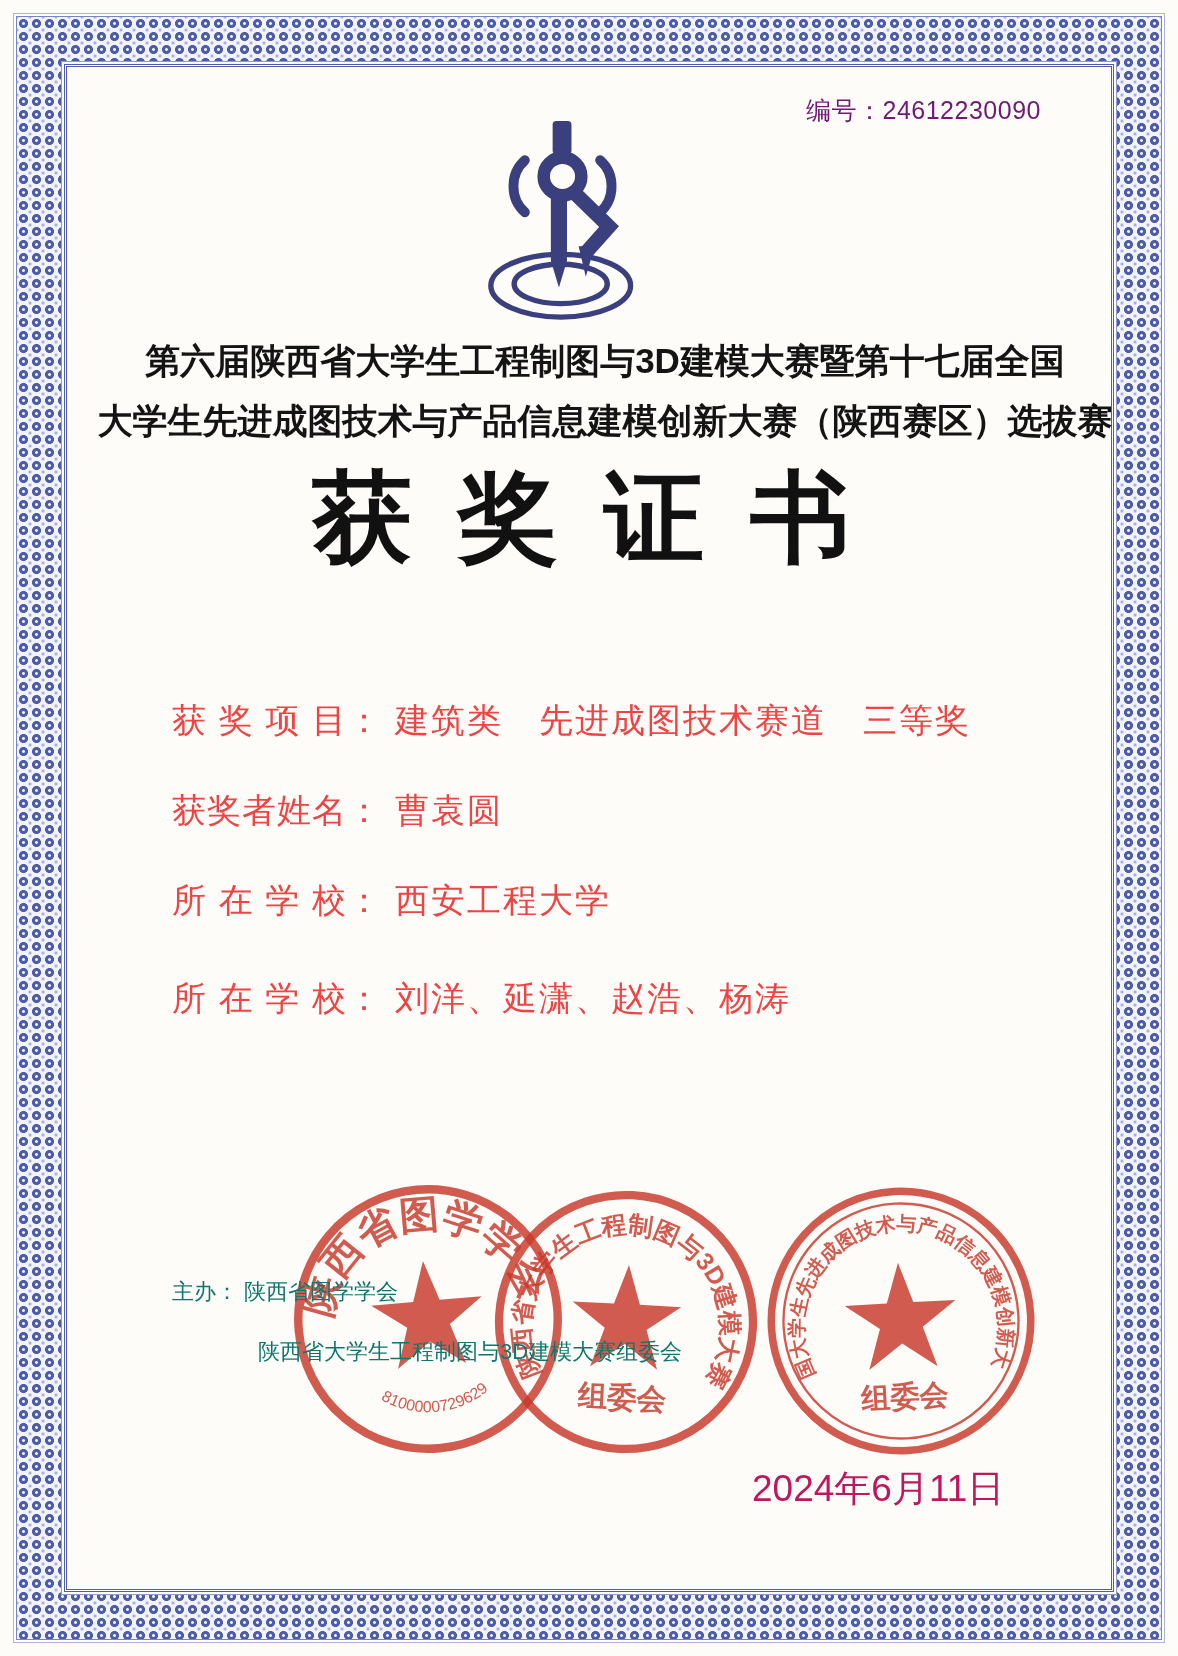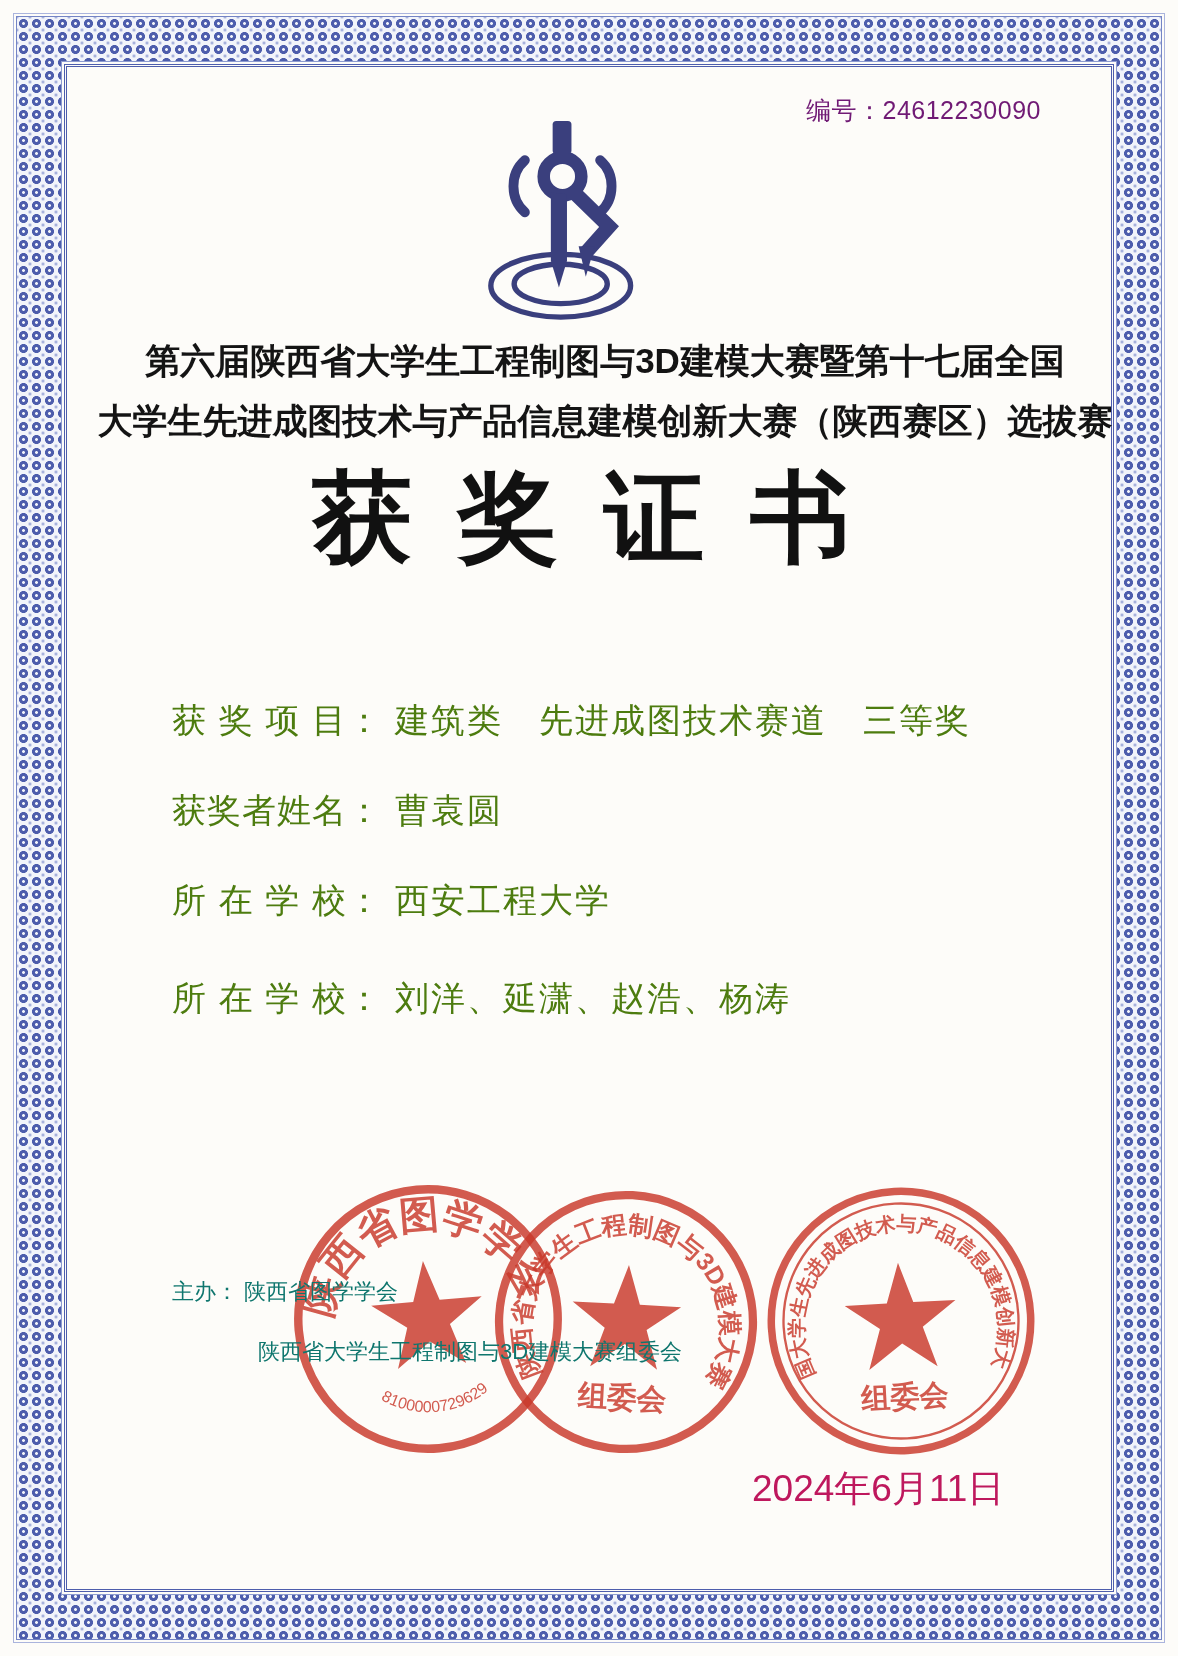--- a/index.html
+++ b/index.html
@@ -48,21 +48,21 @@
   .title-line.l1{top:338px;}
   .title-line.l2{top:398px;}
   .main-title{
     position:absolute; top:452px; left:0; width:100%;
     text-align:center; font-size:100px; font-weight:bold; color:#111;
     letter-spacing:46px; padding-left:30px; box-sizing:border-box;
     white-space:nowrap;
   }
   .field-row{
     position:absolute; left:172px;
-    font-size:34px; color:#4d7c0f; white-space:nowrap;
+    font-size:34px; color:#ef4444; white-space:nowrap;
   }
   .field-row .flabel{
     display:inline-block; width:174px;
     text-align:justify; text-align-last:justify;
     vertical-align:bottom;
   }
   .field-row .fcolon{margin-left:1px;}
   .field-row .fvalue{margin-left:14px; letter-spacing:2px;}
   .row0{top:698px;} .row1{top:788px;} .row2{top:878px;} .row3{top:976px;}
   .org-block{position:absolute; left:172px; top:1262px; z-index:4;}

